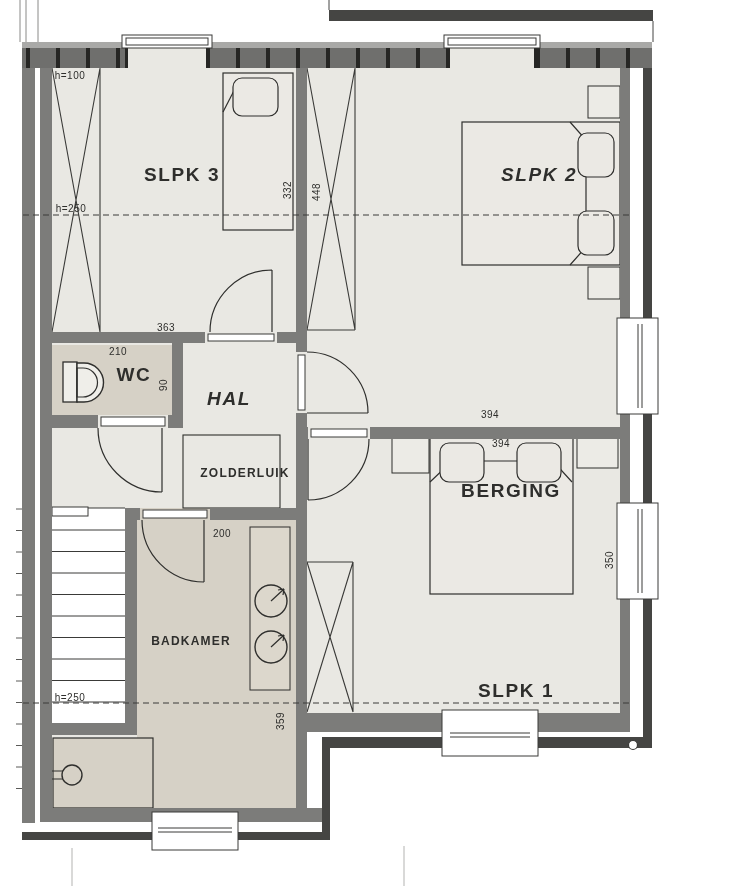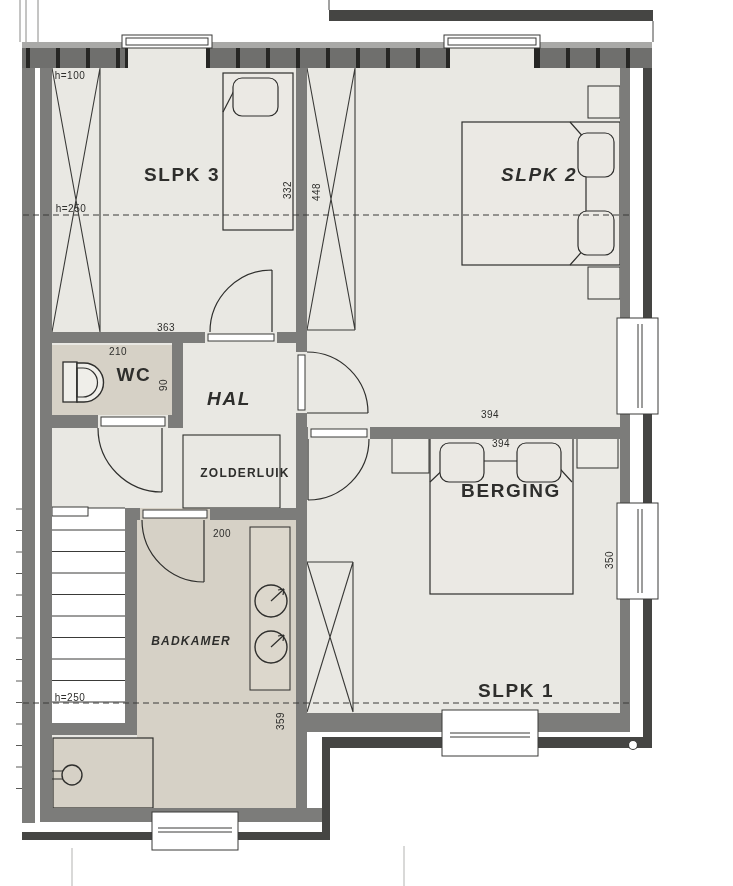--- a/index.html
+++ b/index.html
@@ -190,21 +190,21 @@
   </g>
 </svg>
 
 <div class="lbl room" style="left:182px;top:175px;">SLPK 3</div>
 <div class="lbl room" style="left:539px;top:175px;font-style:italic;">SLPK 2</div>
 <div class="lbl room" style="left:516px;top:691px;">SLPK 1</div>
 <div class="lbl room" style="left:511px;top:491px;">BERGING</div>
 <div class="lbl room" style="left:229px;top:399px;font-style:italic;">HAL</div>
 <div class="lbl room" style="left:134px;top:375px;">WC</div>
 <div class="lbl room small" style="left:233px;top:473px;margin-left:12px;">ZOLDERLUIK</div>
-<div class="lbl room small" style="left:191px;top:641px;font-style:italic;">BADKAMER</div>
+<div class="lbl room small" style="left:191px;top:641px;">BADKAMER</div>
 
 <div class="lbl dim" style="left:166px;top:327px;">363</div>
 <div class="lbl dim" style="left:118px;top:351px;">210</div>
 <div class="lbl dim v" style="left:163px;top:385px;">90</div>
 <div class="lbl dim v" style="left:287px;top:190px;">332</div>
 <div class="lbl dim v" style="left:316px;top:192px;">448</div>
 <div class="lbl dim" style="left:490px;top:414px;">394</div>
 <div class="lbl dim" style="left:501px;top:443px;">394</div>
 <div class="lbl dim v" style="left:609px;top:560px;">350</div>
 <div class="lbl dim" style="left:222px;top:533px;">200</div>

